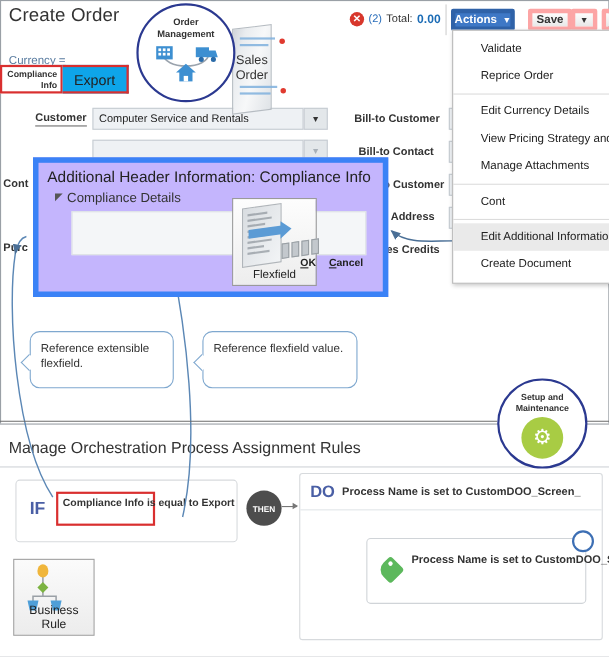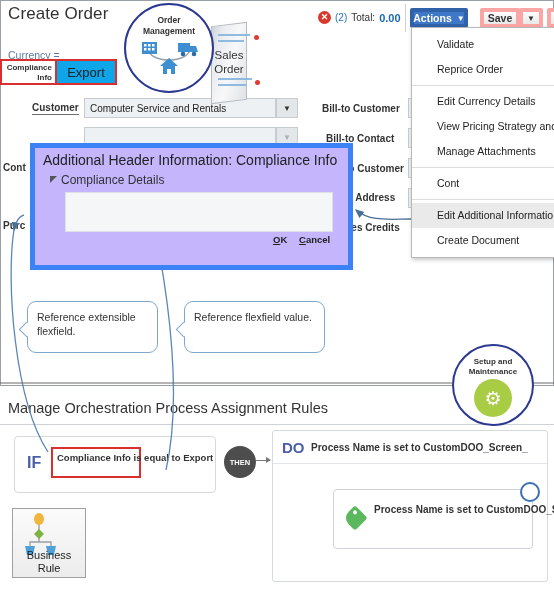--- a/index.html
+++ b/index.html
@@ -403,20 +403,40 @@
 <div class="finput" style="left:408px;top:188px;width:146px;"></div>
 
 <div class="flabel" style="left:343px;top:222px;">ales Credits</div>
 
 <div class="abs" id="flexfield-dialog">
   <div id="flexfield-dialog-title">Additional Header Information: Compliance Info</div>
   <div id="compliance-details-disclosure"></div>
   <div id="compliance-details-label">Compliance Details</div>
   <div id="compliance-region"></div>
 
+  <div id="flexfield-graphic">
+    <div class="ff-sheet">
+      <div class="ff-row" style="left:4px;top:5px;width:18px;"></div>
+      <div class="ff-row" style="left:4px;top:10px;width:22px;"></div>
+      <div class="ff-row" style="left:4px;top:15px;width:16px;"></div>
+      <div class="ff-row" style="left:4px;top:20px;width:21px;"></div>
+      <div class="ff-row" style="left:4px;top:25px;width:17px;"></div>
+      <div class="ff-row" style="left:4px;top:30px;width:22px;"></div>
+      <div class="ff-row" style="left:4px;top:35px;width:15px;"></div>
+      <div class="ff-row" style="left:4px;top:40px;width:20px;"></div>
+    </div>
+    <div class="ff-arrow"></div>
+    <div class="ff-blocks">
+      <div class="ff-block"></div>
+        <div class="ff-block"></div>
+      <div class="ff-block"></div>
+        <div class="ff-block"></div>
+    </div>
+    <div class="cap">Flexfield</div>
+  </div>
 </div>
 
 <div class="abs" id="compliance-info-field-label">Compliance Info</div>
 <div class="abs" id="compliance-info-value">Export</div>
 <div id="dialog-ok-button" class="ul-first">OK</div>
 <div id="dialog-cancel-button" class="ul-first">Cancel</div>
 
 <div class="callout" id="callout-extensible">
   <div class="tail"></div>
   <span>Reference extensible flexfield.</span>

